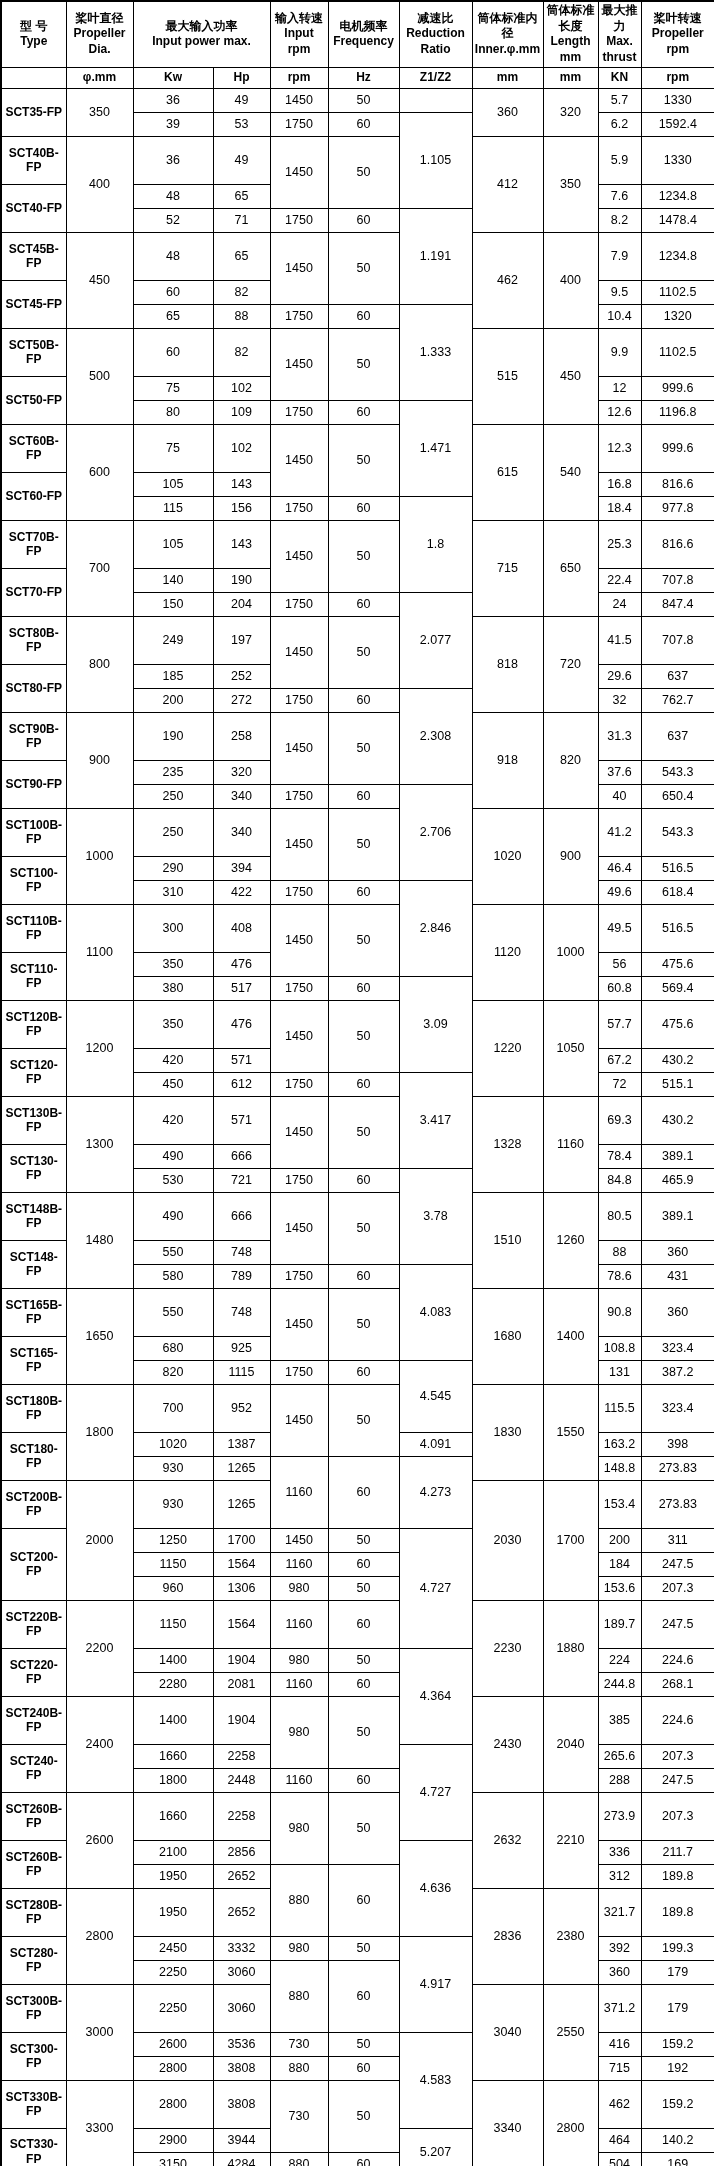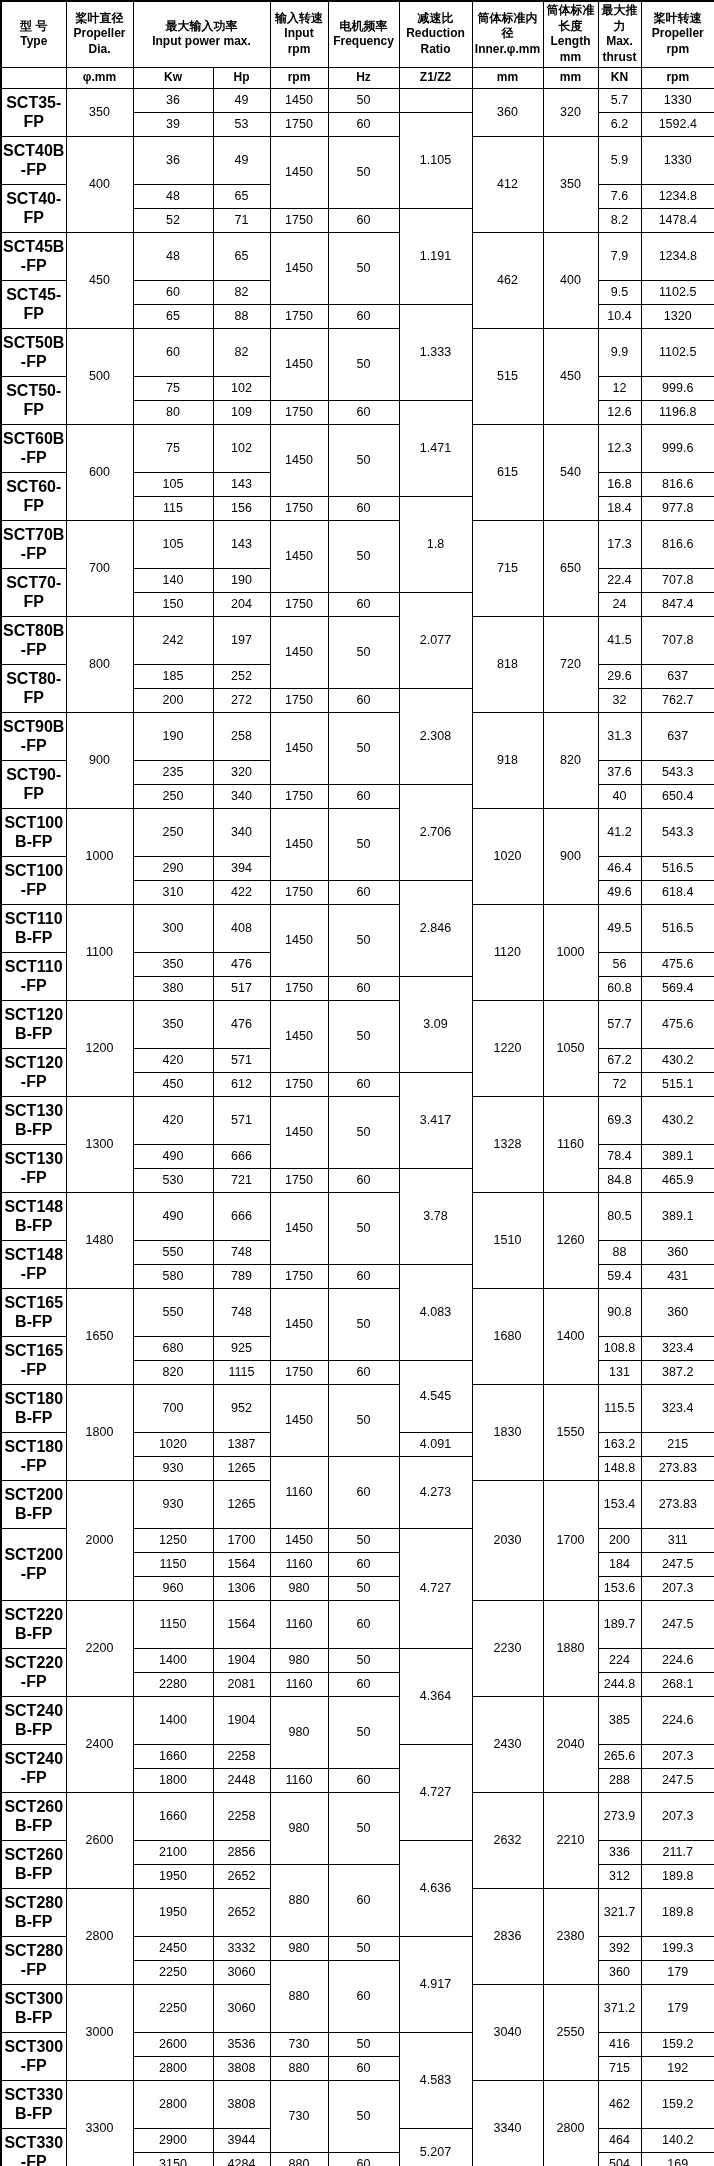--- a/index.html
+++ b/index.html
@@ -30,21 +30,21 @@
     vertical-align:middle;
     padding:0 1px;
     overflow:hidden;
   }
   thead tr.h1{height:66px}
   thead tr.h2{height:21px}
   th{font-size:12px;font-weight:bold;line-height:1.3;word-wrap:break-word;}
   tbody tr{height:24px}
   tbody tr.tall{height:48px}
   tbody td{font-size:12.5px;line-height:1.15;}
-  tbody td.type{font-weight:bold;font-size:16px;line-height:1.2;word-wrap:break-word;}
+  tbody td.type{font-weight:bold;font-size:12px;line-height:1.2;word-wrap:break-word;}
 </style>
 </head>
 <body>
 
 <div class="page">
   <table>
     <colgroup>
       <col class="c-type">
         <col class="c-dia">
         <col class="c-kw">
@@ -221,21 +221,21 @@
         </tr>
         <tr class="tall">
           <td class="type">SCT70B-FP</td>
           <td rowspan="3">700</td>
           <td>105</td>
           <td>143</td>
           <td rowspan="2">1450</td>
           <td rowspan="2">50</td>
           <td rowspan="3">715</td>
           <td rowspan="3">650</td>
-          <td>17.3</td>
+          <td>25.3</td>
           <td>816.6</td>
         </tr>
         <tr>
           <td rowspan="2" class="type">SCT70-FP</td>
           <td>140</td>
           <td>190</td>
           <td>22.4</td>
           <td>707.8</td>
         </tr>
         <tr>
@@ -243,21 +243,21 @@
           <td>204</td>
           <td>1750</td>
           <td>60</td>
           <td rowspan="3">2.077</td>
           <td>24</td>
           <td>847.4</td>
         </tr>
         <tr class="tall">
           <td class="type">SCT80B-FP</td>
           <td rowspan="3">800</td>
-          <td>242</td>
+          <td>249</td>
           <td>197</td>
           <td rowspan="2">1450</td>
           <td rowspan="2">50</td>
           <td rowspan="3">818</td>
           <td rowspan="3">720</td>
           <td>41.5</td>
           <td>707.8</td>
         </tr>
         <tr>
           <td rowspan="2" class="type">SCT80-FP</td>
@@ -433,21 +433,21 @@
           <td>748</td>
           <td>88</td>
           <td>360</td>
         </tr>
         <tr>
           <td>580</td>
           <td>789</td>
           <td>1750</td>
           <td>60</td>
           <td rowspan="3">4.083</td>
-          <td>59.4</td>
+          <td>78.6</td>
           <td>431</td>
         </tr>
         <tr class="tall">
           <td class="type">SCT165B-FP</td>
           <td rowspan="3">1650</td>
           <td>550</td>
           <td>748</td>
           <td rowspan="2">1450</td>
           <td rowspan="2">50</td>
           <td rowspan="3">1680</td>
@@ -482,21 +482,21 @@
           <td rowspan="3">1550</td>
           <td>115.5</td>
           <td>323.4</td>
         </tr>
         <tr>
           <td rowspan="2" class="type">SCT180-FP</td>
           <td>1020</td>
           <td>1387</td>
           <td>4.091</td>
           <td>163.2</td>
-          <td>215</td>
+          <td>398</td>
         </tr>
         <tr>
           <td>930</td>
           <td>1265</td>
           <td rowspan="2">1160</td>
           <td rowspan="2">60</td>
           <td rowspan="2">4.273</td>
           <td>148.8</td>
           <td>273.83</td>
         </tr>

